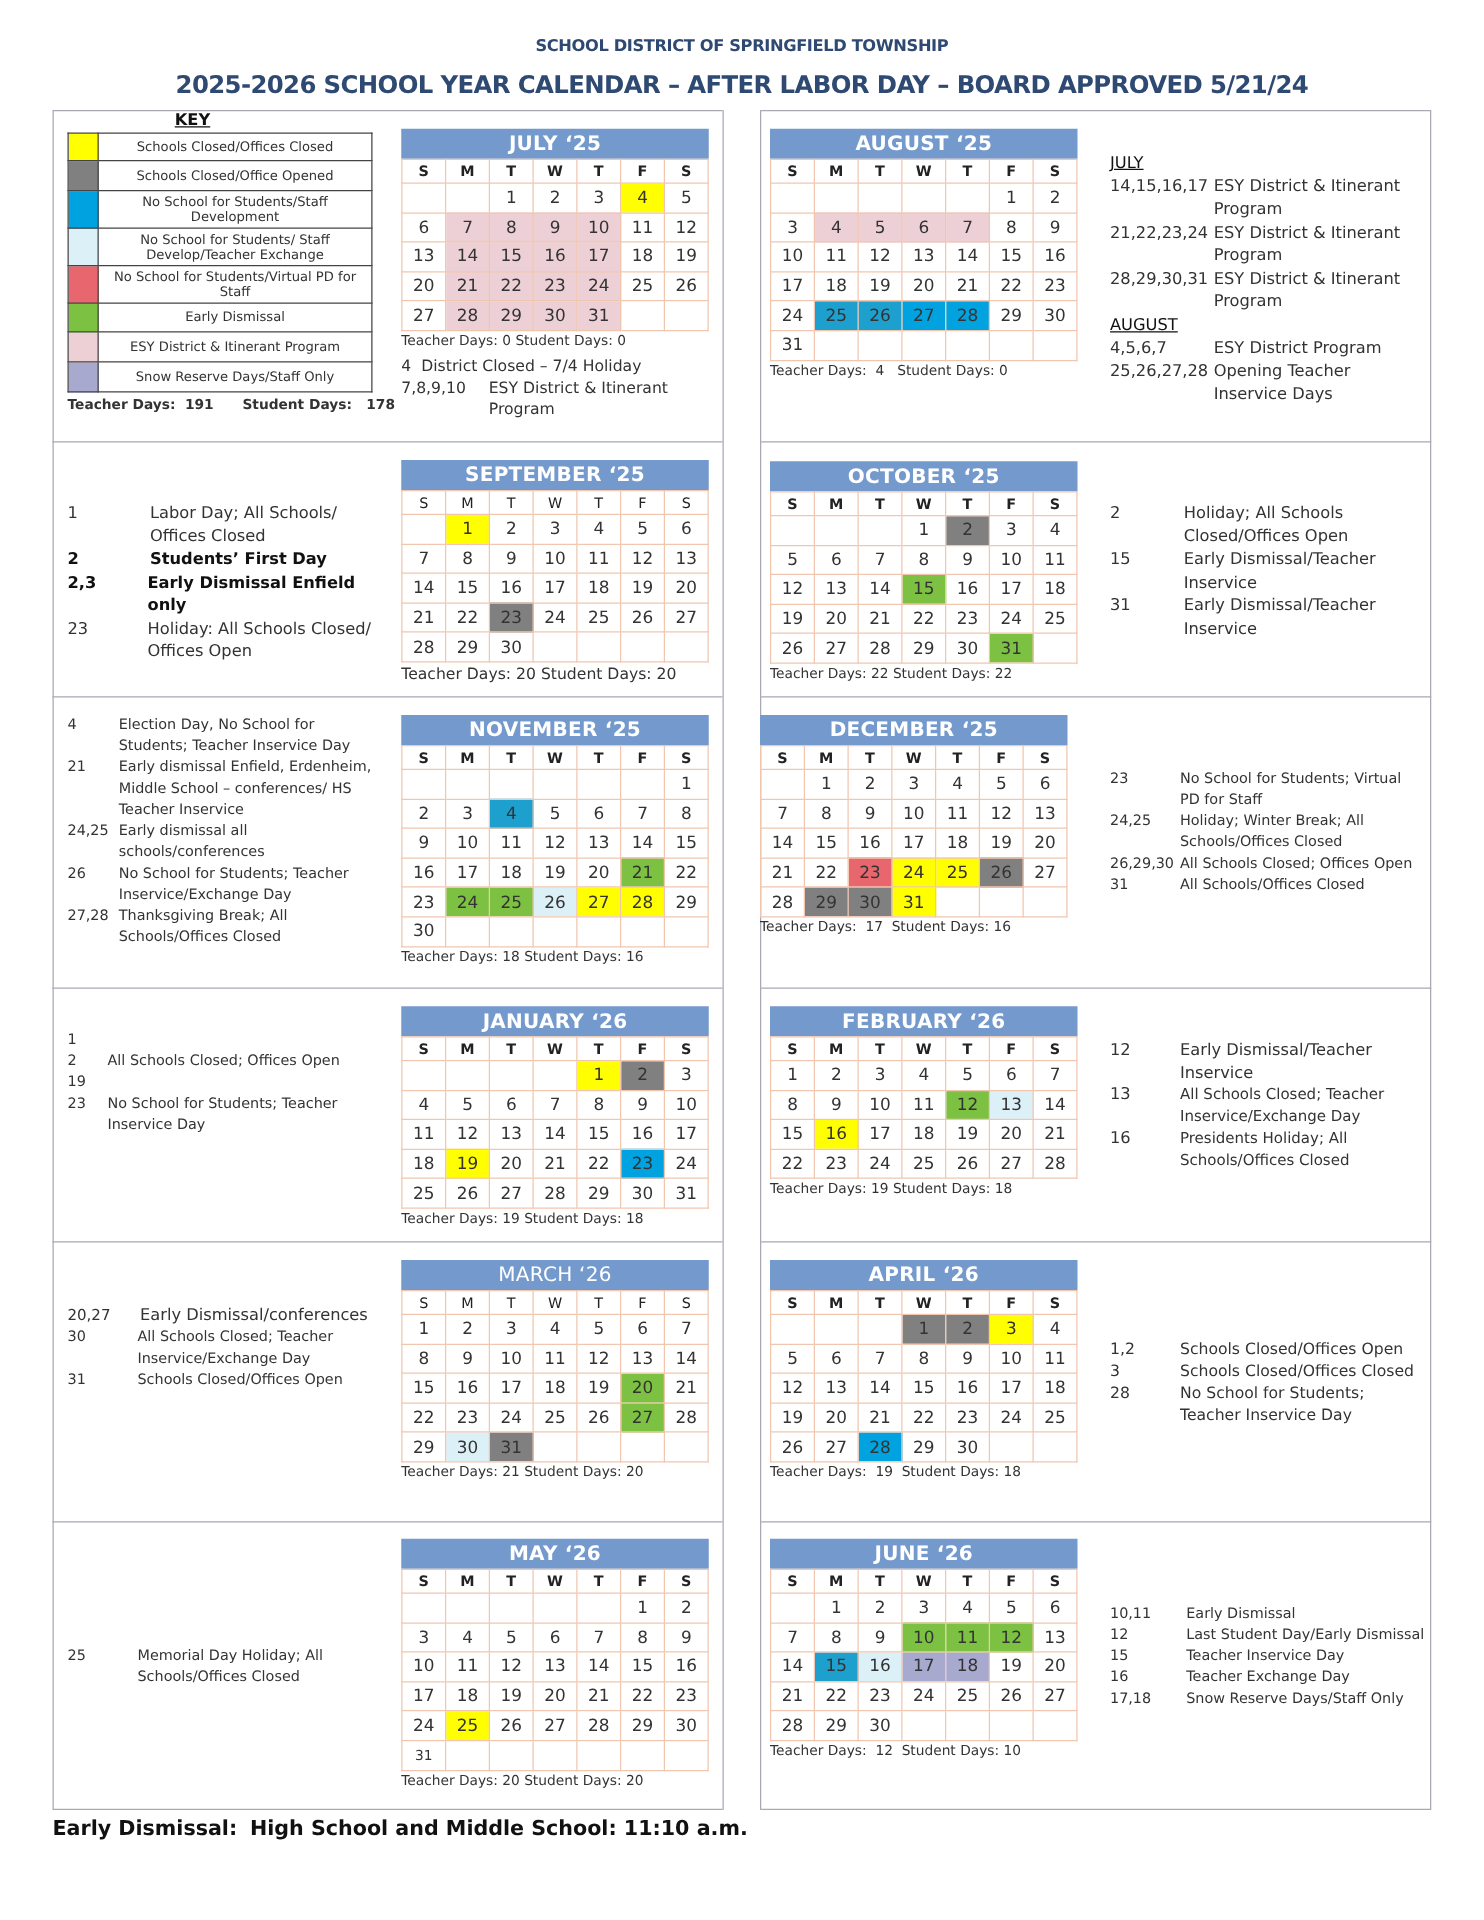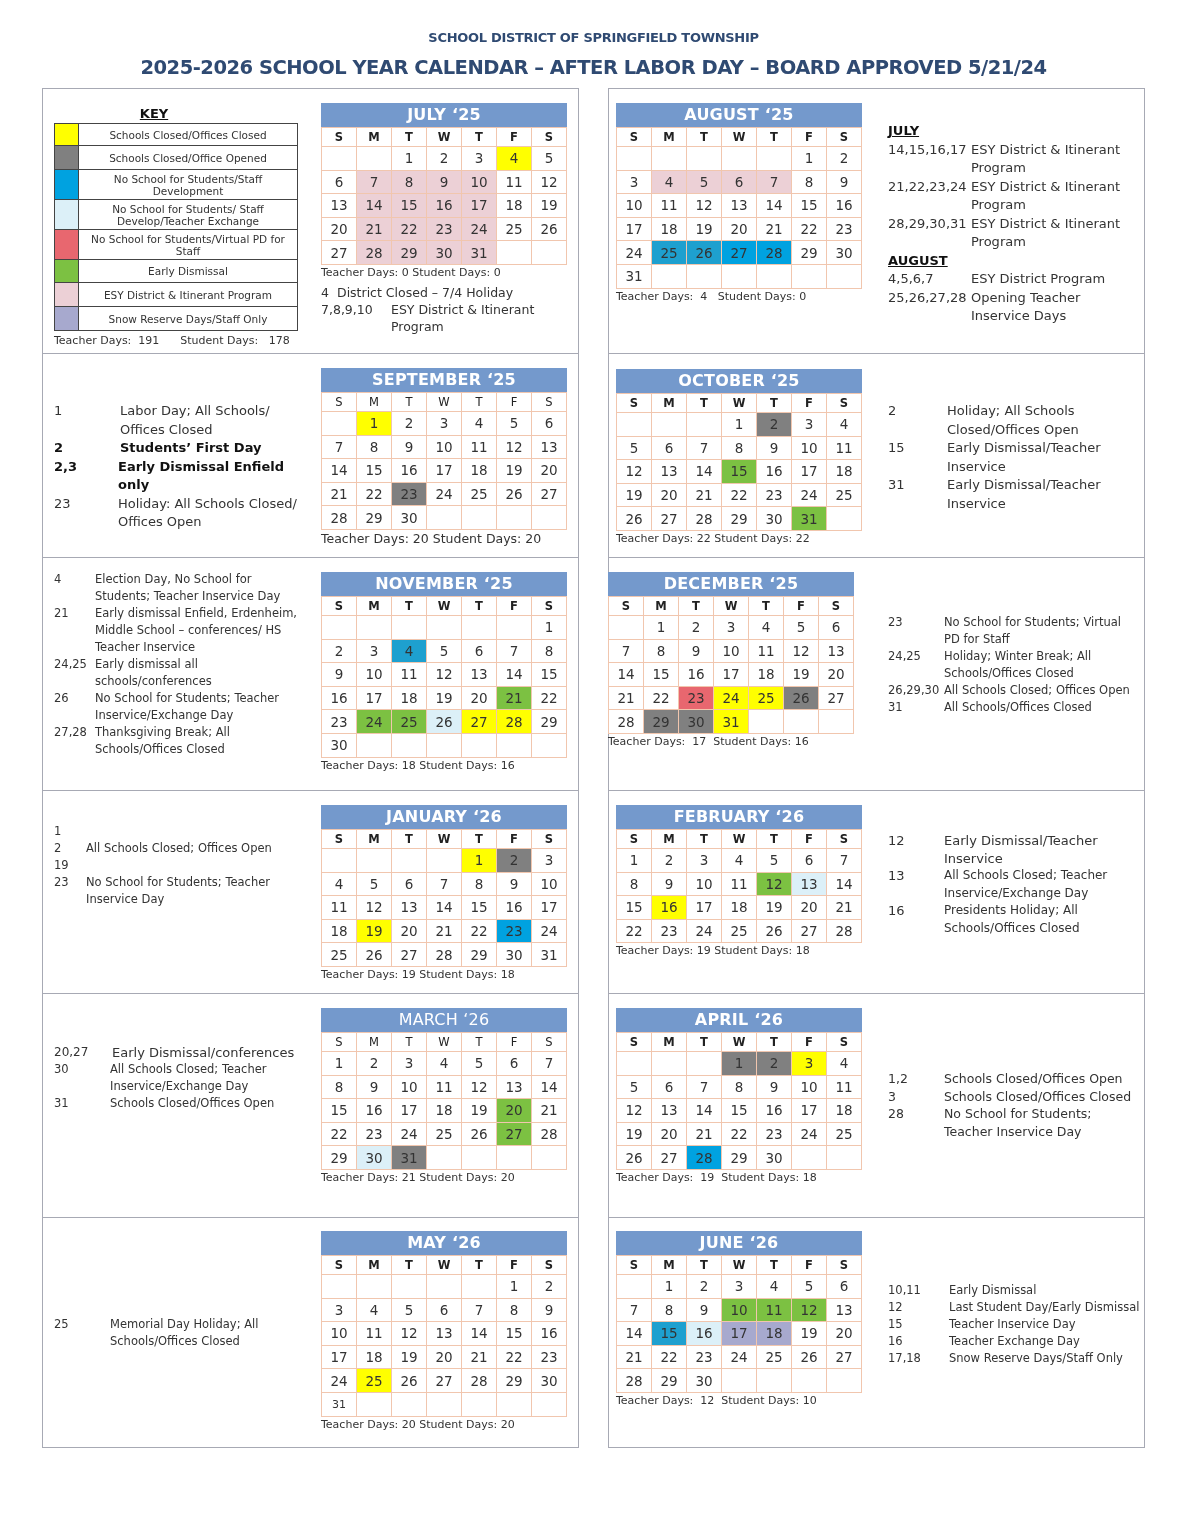--- a/index.html
+++ b/index.html
@@ -25,34 +25,34 @@
   .c-yellow { background: #ffff00; }
   .c-gray { background: #808080; }
   .c-blue { background: #00a2e0; }
   .c-teal { background: #1ea0cf; }
   .c-lblue { background: #dcf0f8; }
   .c-red { background: #e8676f; }
   .c-green { background: #7cc142; }
   .c-pink { background: #ecd0d6; }
   .c-lav { background: #a7a9ce; }
 
-  .key { position: absolute; left: 54px; top: 106px; width: 200px; }
+  .key { position: absolute; left: 54px; top: 89px; width: 200px; }
   .key-title { text-align: center; font-weight: bold; font-size: 13px; text-decoration: underline; margin-bottom: 2px; color:#111; }
   .key table { border-collapse: collapse; width: 244px; }
   .key td { border: 1.3px solid #444; font-size: 10.5px; text-align: center; line-height: 12px; }
   .key td.sw { width: 24px; }
-  .key-foot { font-size: 11px; margin-top: 3px; white-space: nowrap; }
+  .key-foot { font-size: 11px; margin-top: 3px; white-space: nowrap; font-weight: bold; }
 
   .notes { position: absolute; font-size: 12.5px; color: #333; line-height: 17.5px; }
   .note { display: flex; }
   .note .d { flex: none; }
   .note .t { flex: 1; }
   .note.bold { font-weight: bold; color: #111; }
   .sm { font-size: 11.5px; line-height: 17px; }
-  .hdr-u { font-weight: bold; text-decoration: underline; color:#111; }
+  .hdr-u { font-weight: normal; text-decoration: underline; color:#111; }
 
   .footer { position: absolute; left: 42px; top: 1451px; font-weight: bold; font-size: 16.5px; color: #111; line-height: 24px; }
   .footer .lab { display: inline-block; width: 158px; }
   .footer .ind { padding-left: 158px; }
 </style>
 </head>
 <body>
 
 <div class="title title1">SCHOOL DISTRICT OF SPRINGFIELD TOWNSHIP</div>
 <div class="title title2">2025-2026 SCHOOL YEAR CALENDAR – AFTER LABOR DAY – BOARD APPROVED 5/21/24</div>
@@ -1072,13 +1072,14 @@
       <span class="d" style="width:61px">16</span>
       <span class="t">Teacher Exchange Day</span>
     </div>
   <div class="note">
       <span class="d" style="width:61px">17,18</span>
       <span class="t">Snow Reserve Days/Staff Only</span>
     </div>
 </div>
 
 <div class="footer">
+  <div><span class="lab">Early Dismissal:</span><span>High School and Middle School:  11:10 a.m.</span></div>
 </div>
 
 </body></html>

